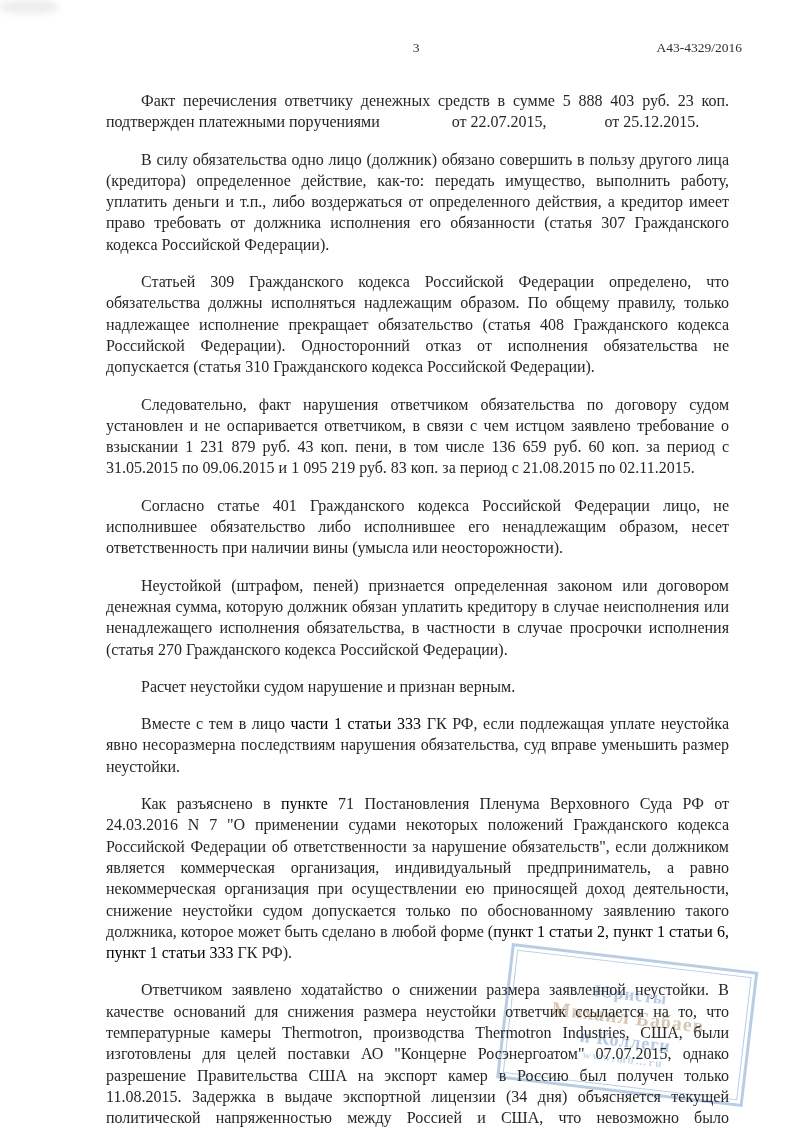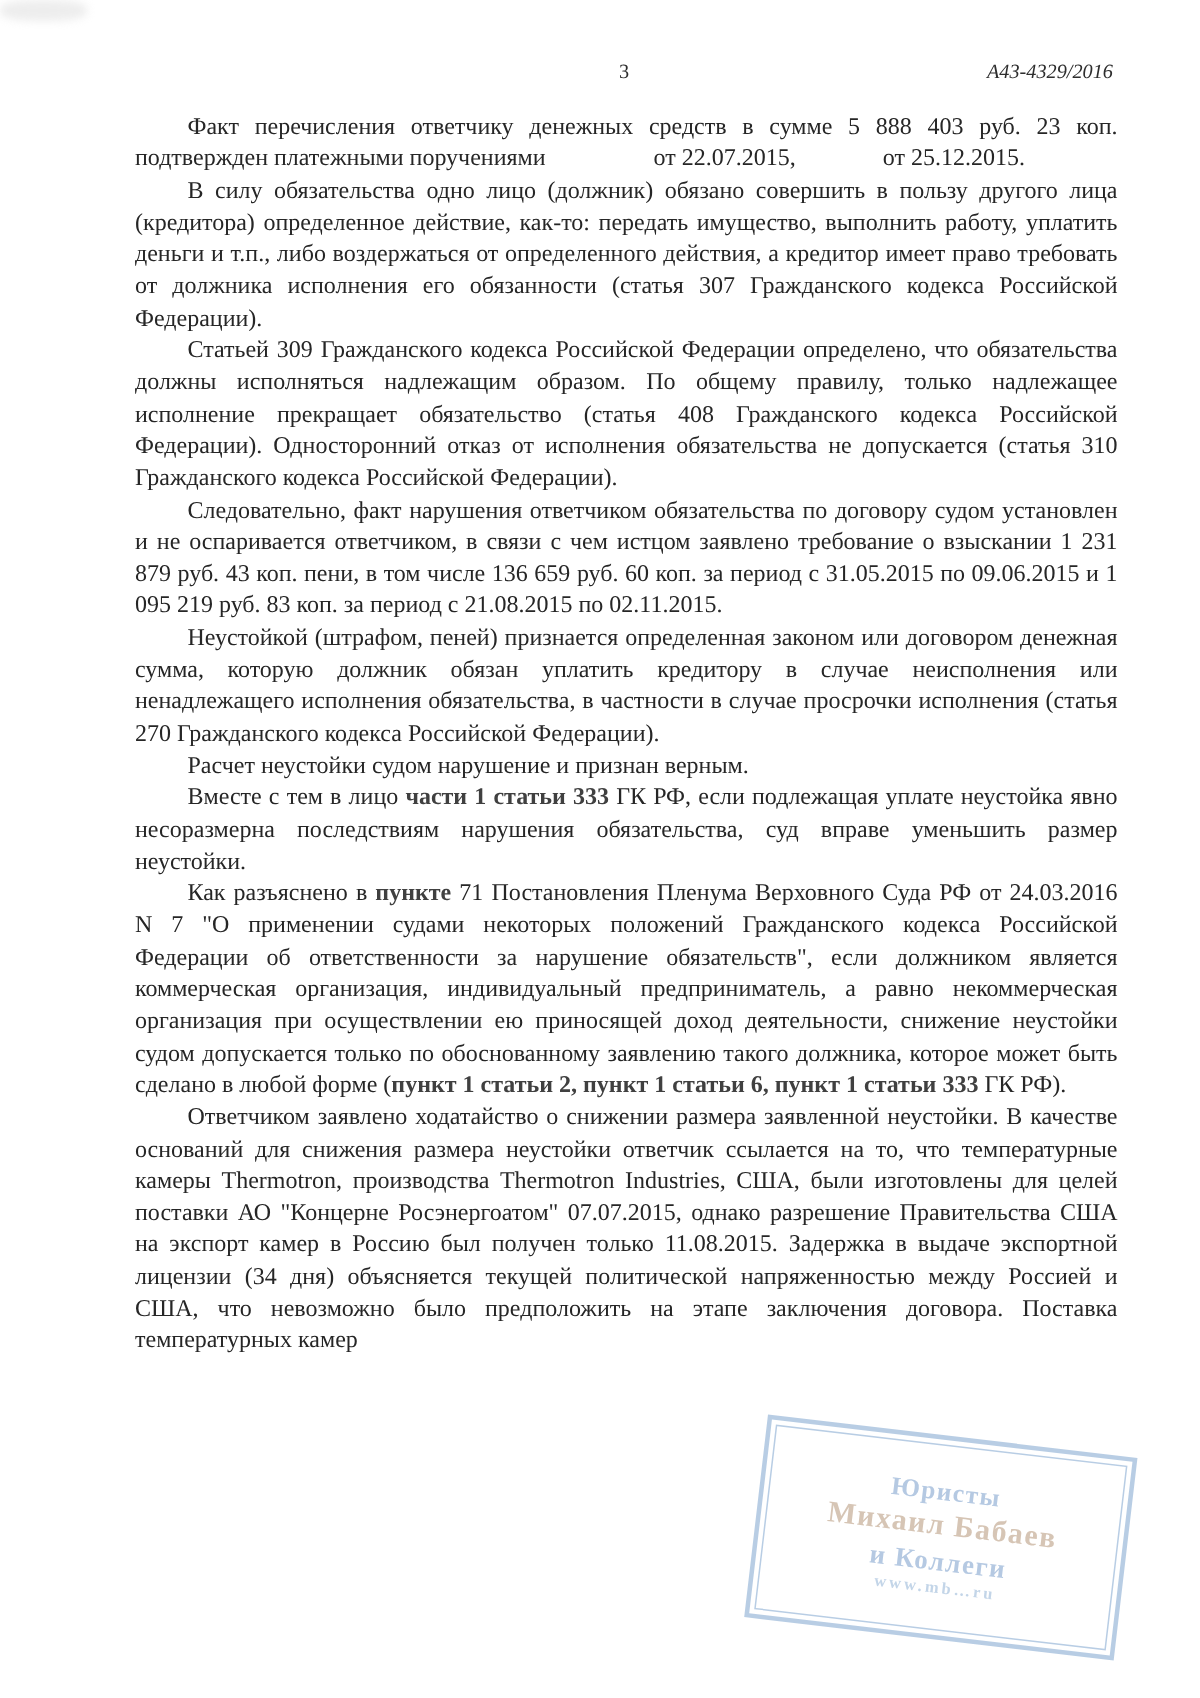--- a/index.html
+++ b/index.html
@@ -14,29 +14,29 @@
   .scan-artifact {
     position: absolute; left: 0; top: 0; width: 58px; height: 14px;
     background: #d8d8d8; opacity: .45; filter: blur(3px);
     border-radius: 40%;
   }
   .header {
     position: absolute; top: 40px; left: 90px; right: 58px; height: 18px;
     font-size: 13.5px; color: #2e2e2e;
   }
   .page-num { position: absolute; left: 0; right: 0; text-align: center; }
-  .case-num { position: absolute; right: 0; top: 0; font-style: italic; }
+  .case-num { position: absolute; right: 0; top: 0; }
   .content {
     position: absolute; top: 74px; left: 90px; width: 655px;
     text-align: justify;
     font-size: 16px; line-height: 21.3px;
     z-index: 2;
   }
-  p.para { margin: 0; padding: 0; text-indent: 35px; }
-  .link { color: #404040; cursor: pointer; font-weight: bold; }
+  p.para { margin: 16px; padding: 0; text-indent: 35px; }
+  .link { color: #000000; cursor: pointer; }
   .gap { display: inline-block; height: 1px; }
   
   .stamp {
     position: absolute; left: 512px; top: 943px;
     width: 248px; height: 136px;
     transform: rotate(6.7deg); transform-origin: 0 0;
     border: 3px solid rgba(146, 178, 214, 0.65);
     padding: 3px; box-sizing: border-box;
     z-index: 1;
   }
@@ -71,18 +71,19 @@
     <div class="stamp-line-2">и Коллеги</div>
     <div class="stamp-line-3">www.mb…ru</div>
   </div>
 </div>
 
 <div class="content">
     <p class="para"><span>Факт перечисления ответчику денежных средств в сумме 5 888 403 руб. 23 коп. подтвержден платежными поручениями</span><span class="gap" style="width: 72px;"></span><span>от 22.07.2015,</span><span class="gap" style="width: 58px;"></span><span>от 25.12.2015.</span></p>
     <p class="para"><span>В силу обязательства одно лицо (должник) обязано совершить в пользу другого лица (кредитора) определенное действие, как-то: передать имущество, выполнить работу, уплатить деньги и т.п., либо воздержаться от определенного действия, а кредитор имеет право требовать от должника исполнения его обязанности (статья 307 Гражданского кодекса Российской Федерации).</span></p>
     <p class="para"><span>Статьей 309 Гражданского кодекса Российской Федерации определено, что обязательства должны исполняться надлежащим образом. По общему правилу, только надлежащее исполнение прекращает обязательство (статья 408 Гражданского кодекса Российской Федерации). Односторонний отказ от исполнения обязательства не допускается (статья 310 Гражданского кодекса Российской Федерации).</span></p>
     <p class="para"><span>Следовательно, факт нарушения ответчиком обязательства по договору судом установлен и не оспаривается ответчиком, в связи с чем истцом заявлено требование о взыскании 1 231 879 руб. 43 коп. пени, в том числе 136 659 руб. 60 коп. за период с 31.05.2015 по 09.06.2015 и 1 095 219 руб. 83 коп. за период с 21.08.2015 по 02.11.2015.</span></p>
+    <p class="para"><span>Согласно статье 401 Гражданского кодекса Российской Федерации лицо, не исполнившее обязательство либо исполнившее его ненадлежащим образом, несет ответственность при наличии вины (умысла или неосторожности).</span></p>
     <p class="para"><span>Неустойкой (штрафом, пеней) признается определенная законом или договором денежная сумма, которую должник обязан уплатить кредитору в случае неисполнения или ненадлежащего исполнения обязательства, в частности в случае просрочки исполнения (статья 270 Гражданского кодекса Российской Федерации).</span></p>
     <p class="para"><span>Расчет неустойки судом нарушение и признан верным.</span></p>
     <p class="para"><span>Вместе с тем в лицо </span><span class="link">части 1 статьи 333</span><span> ГК РФ, если подлежащая уплате неустойка явно несоразмерна последствиям нарушения обязательства, суд вправе уменьшить размер неустойки.</span></p>
     <p class="para"><span>Как разъяснено в </span><span class="link">пункте</span><span> 71 Постановления Пленума Верховного Суда РФ от 24.03.2016 N 7 "О применении судами некоторых положений Гражданского кодекса Российской Федерации об ответственности за нарушение обязательств", если должником является коммерческая организация, индивидуальный предприниматель, а равно некоммерческая организация при осуществлении ею приносящей доход деятельности, снижение неустойки судом допускается только по обоснованному заявлению такого должника, которое может быть сделано в любой форме (</span><span class="link">пункт 1 статьи 2, пункт 1 статьи 6, пункт 1 статьи 333</span><span> ГК РФ).</span></p>
     <p class="para"><span>Ответчиком заявлено ходатайство о снижении размера заявленной неустойки. В качестве оснований для снижения размера неустойки ответчик ссылается на то, что температурные камеры Thermotron, производства Thermotron Industries, США, были изготовлены для целей поставки АО "Концерне Росэнергоатом" 07.07.2015, однако разрешение Правительства США на экспорт камер в Россию был получен только 11.08.2015. Задержка в выдаче экспортной лицензии (34 дня) объясняется текущей политической напряженностью между Россией и США, что невозможно было предположить на этапе заключения договора. Поставка температурных камер</span></p>
   </div>
 
 </body></html>

